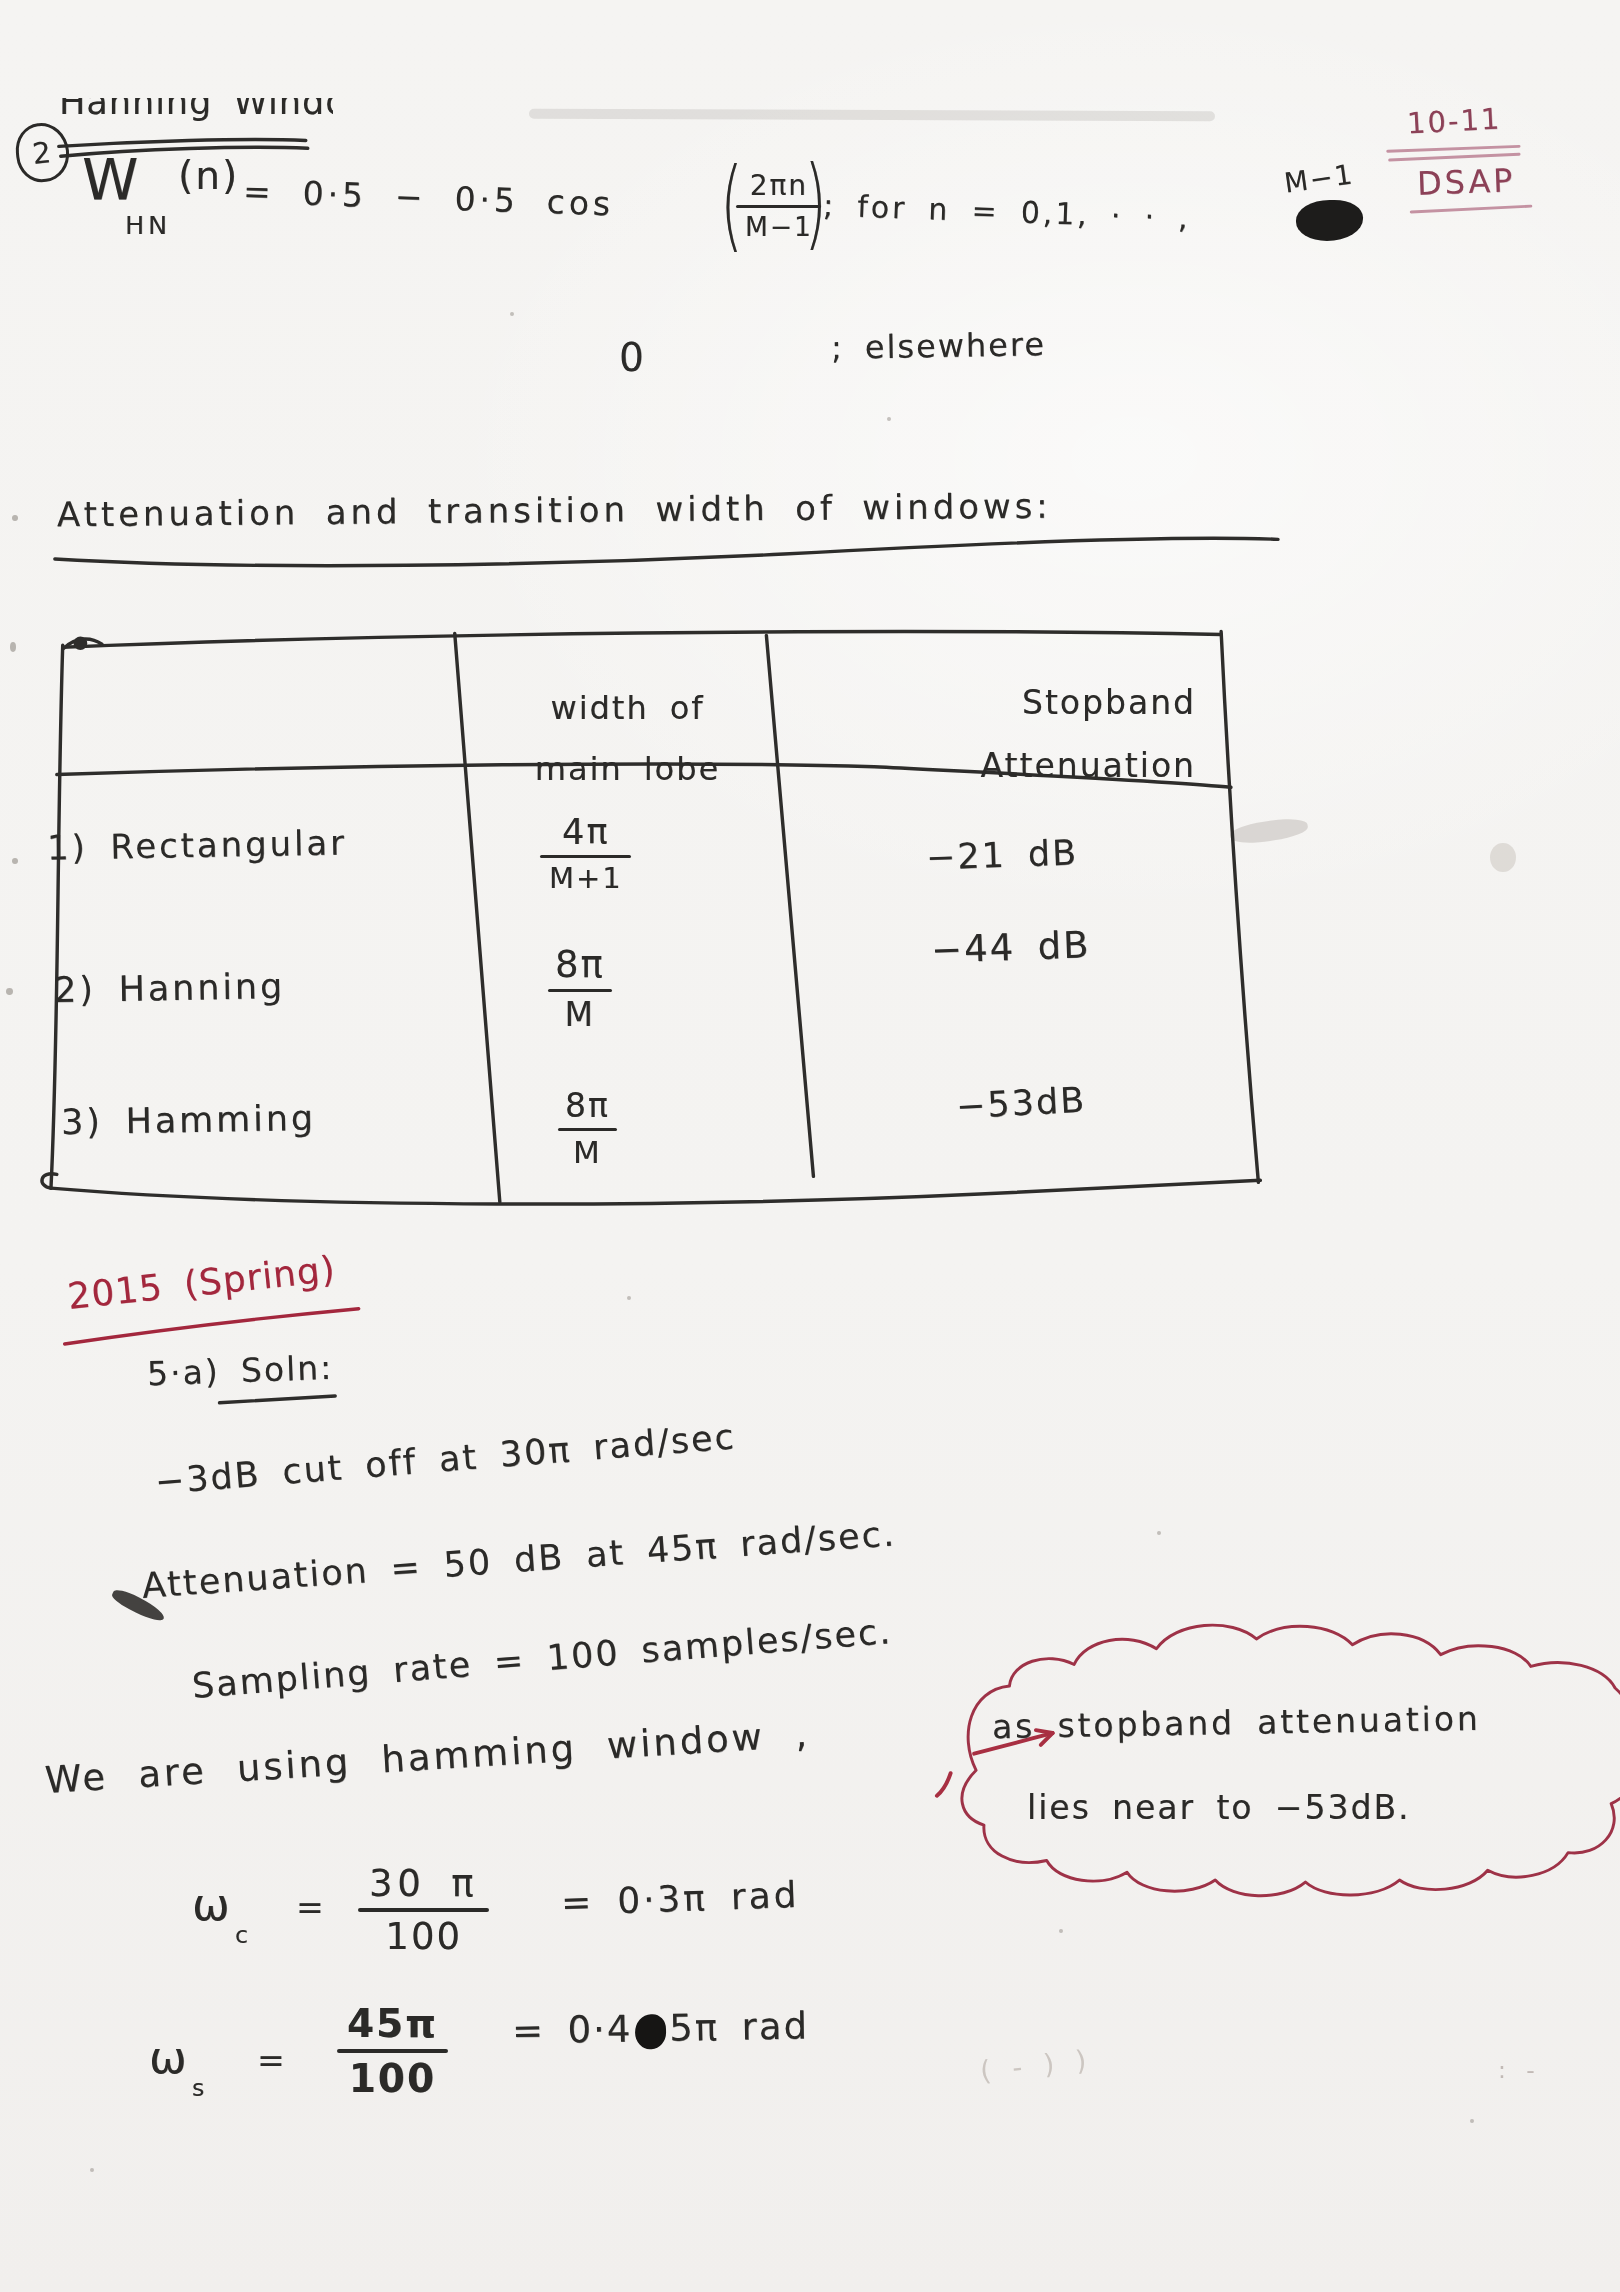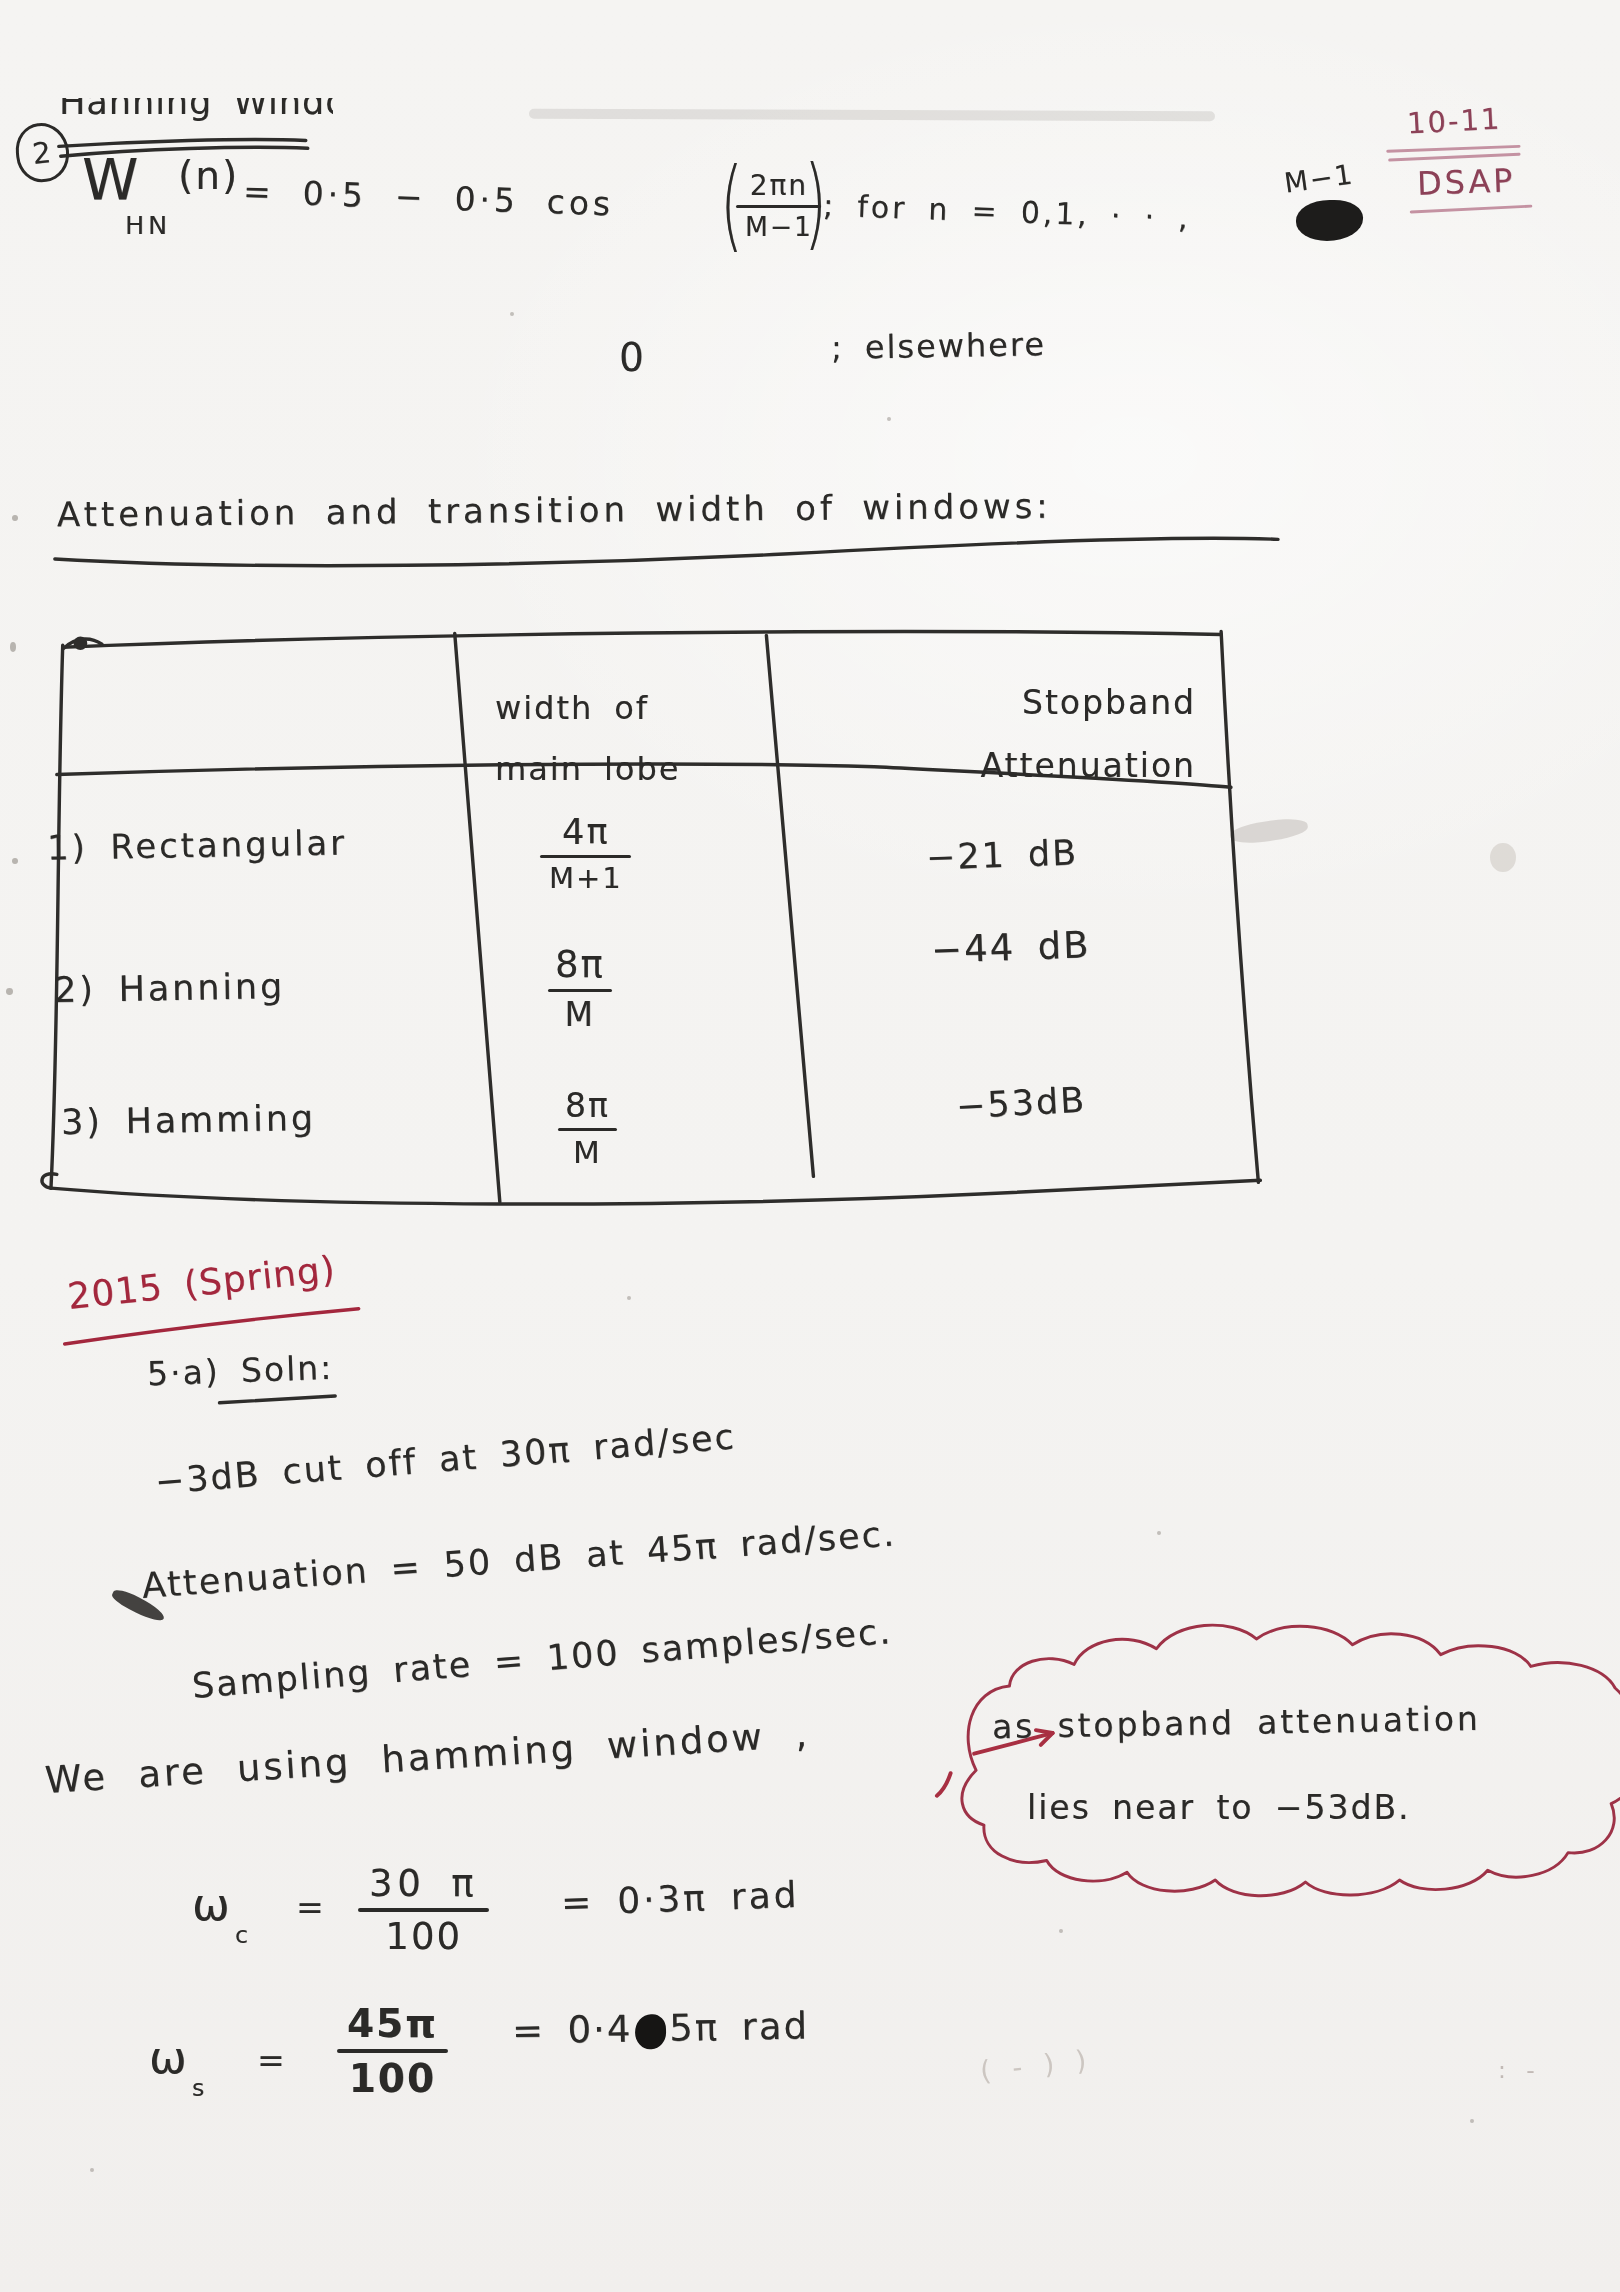--- a/index.html
+++ b/index.html
@@ -123,21 +123,21 @@
   </div>
   <div class="abs txt hw bigparen" style="left:796px;top:153px;">)</div>
   <div class="abs txt hw" style="left:823px;top:194px;font-size:30px;letter-spacing:2.9px;transform:rotate(2deg);">; for  n = 0,1, · · ,</div>
   <div class="abs txt hw" style="left:1284px;top:163px;font-size:27.4px;letter-spacing:2px;transform:rotate(-8deg);">M−1</div>
   <div class="abs txt blob" style="left:1296px;top:200px;width:67px;height:41px;z-index:5;"></div>
   <div class="abs txt hw" style="left:619px;top:335px;font-size:39px;">0</div>
   <div class="abs txt hw" style="left:831px;top:327px;font-size:32px;transform:rotate(-1deg);">; elsewhere</div>
 
   <div class="abs txt hw" style="left:57px;top:490px;font-size:34px;letter-spacing:3.9px;word-spacing:11.8px;transform:rotate(-.5deg);">Attenuation and transition width of windows:</div>
 
-  <div class="abs txt hw" style="left:495px;top:678px;width:265px;font-size:32px;white-space:normal;line-height:61px;">
+  <div class="abs txt hw" style="left:495px;top:678px;width:265px;font-size:32px;text-align:center;white-space:normal;line-height:61px;">
     <div>width of</div>
     <div>main lobe</div>
   </div>
   <div class="abs txt hw" style="left:863px;top:671px;width:333px;font-size:33px;text-align:right;white-space:normal;line-height:63px;">
     <div>Stopband</div>
     <div>Attenuation</div>
   </div>
 
   <div class="abs txt hw" style="left:47px;top:825px;font-size:34px;letter-spacing:2.9px;transform:rotate(-1deg);">1) Rectangular</div>
   <div class="abs txt" style="left:545px;top:812px;z-index:5;">

